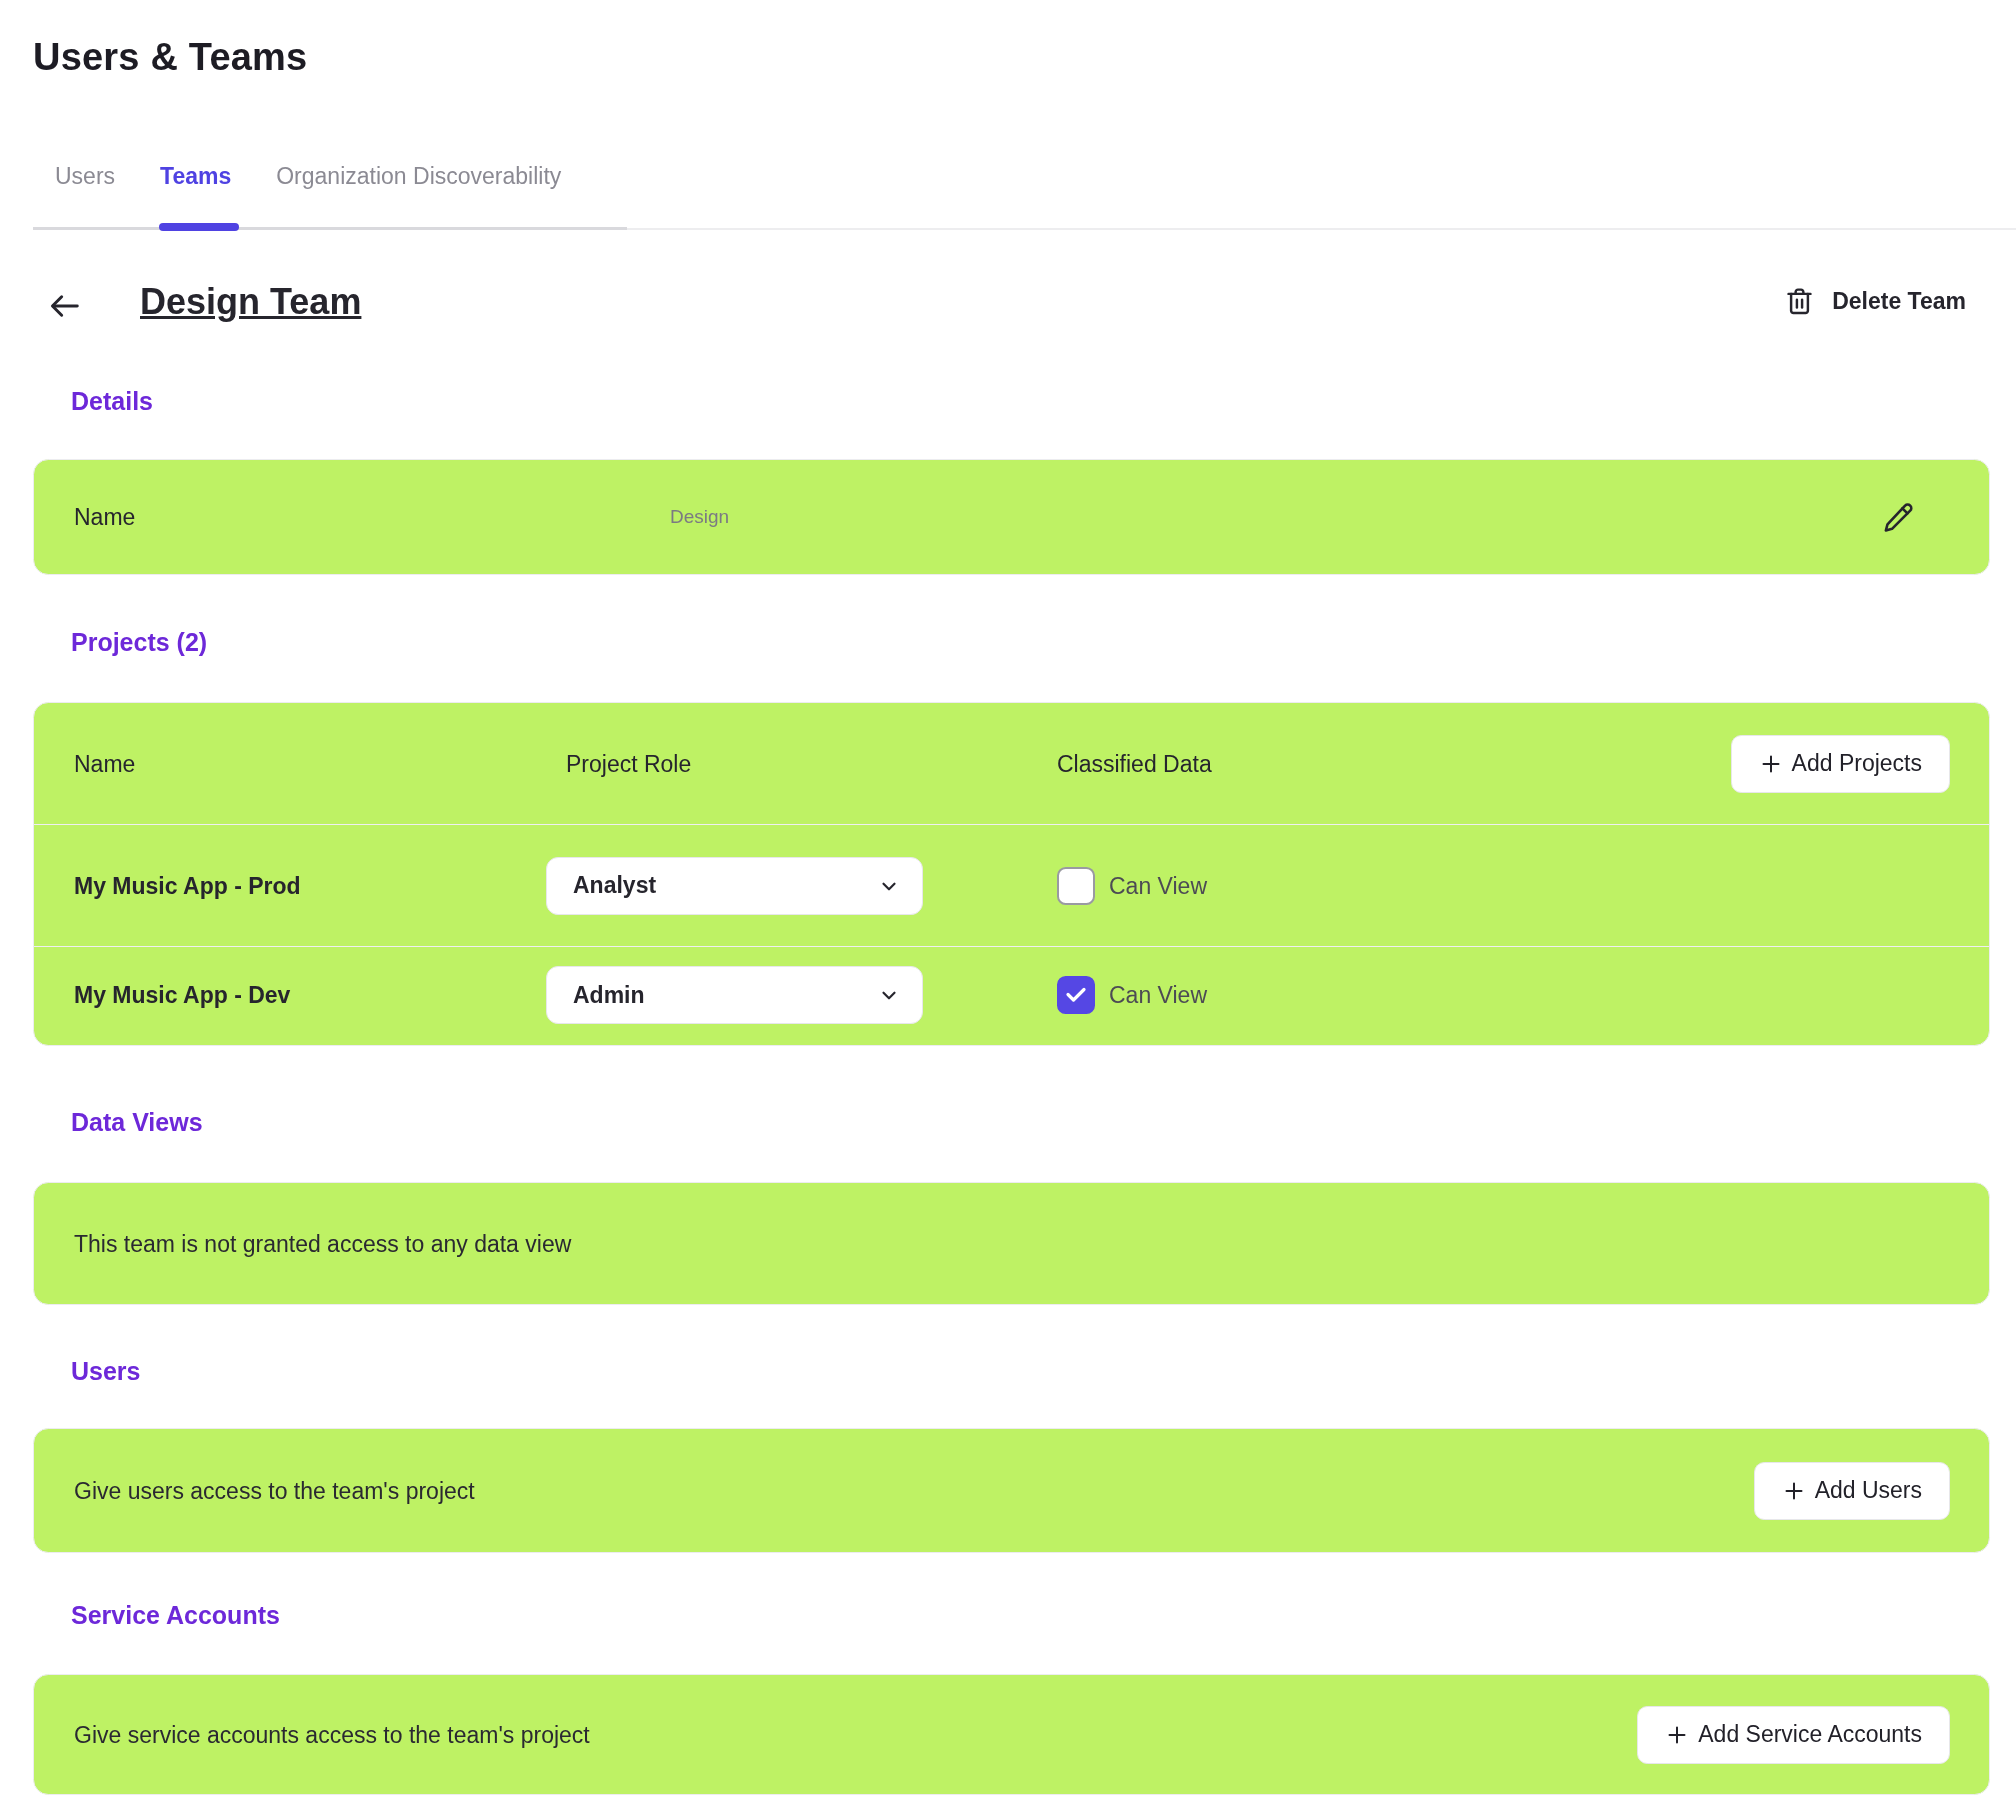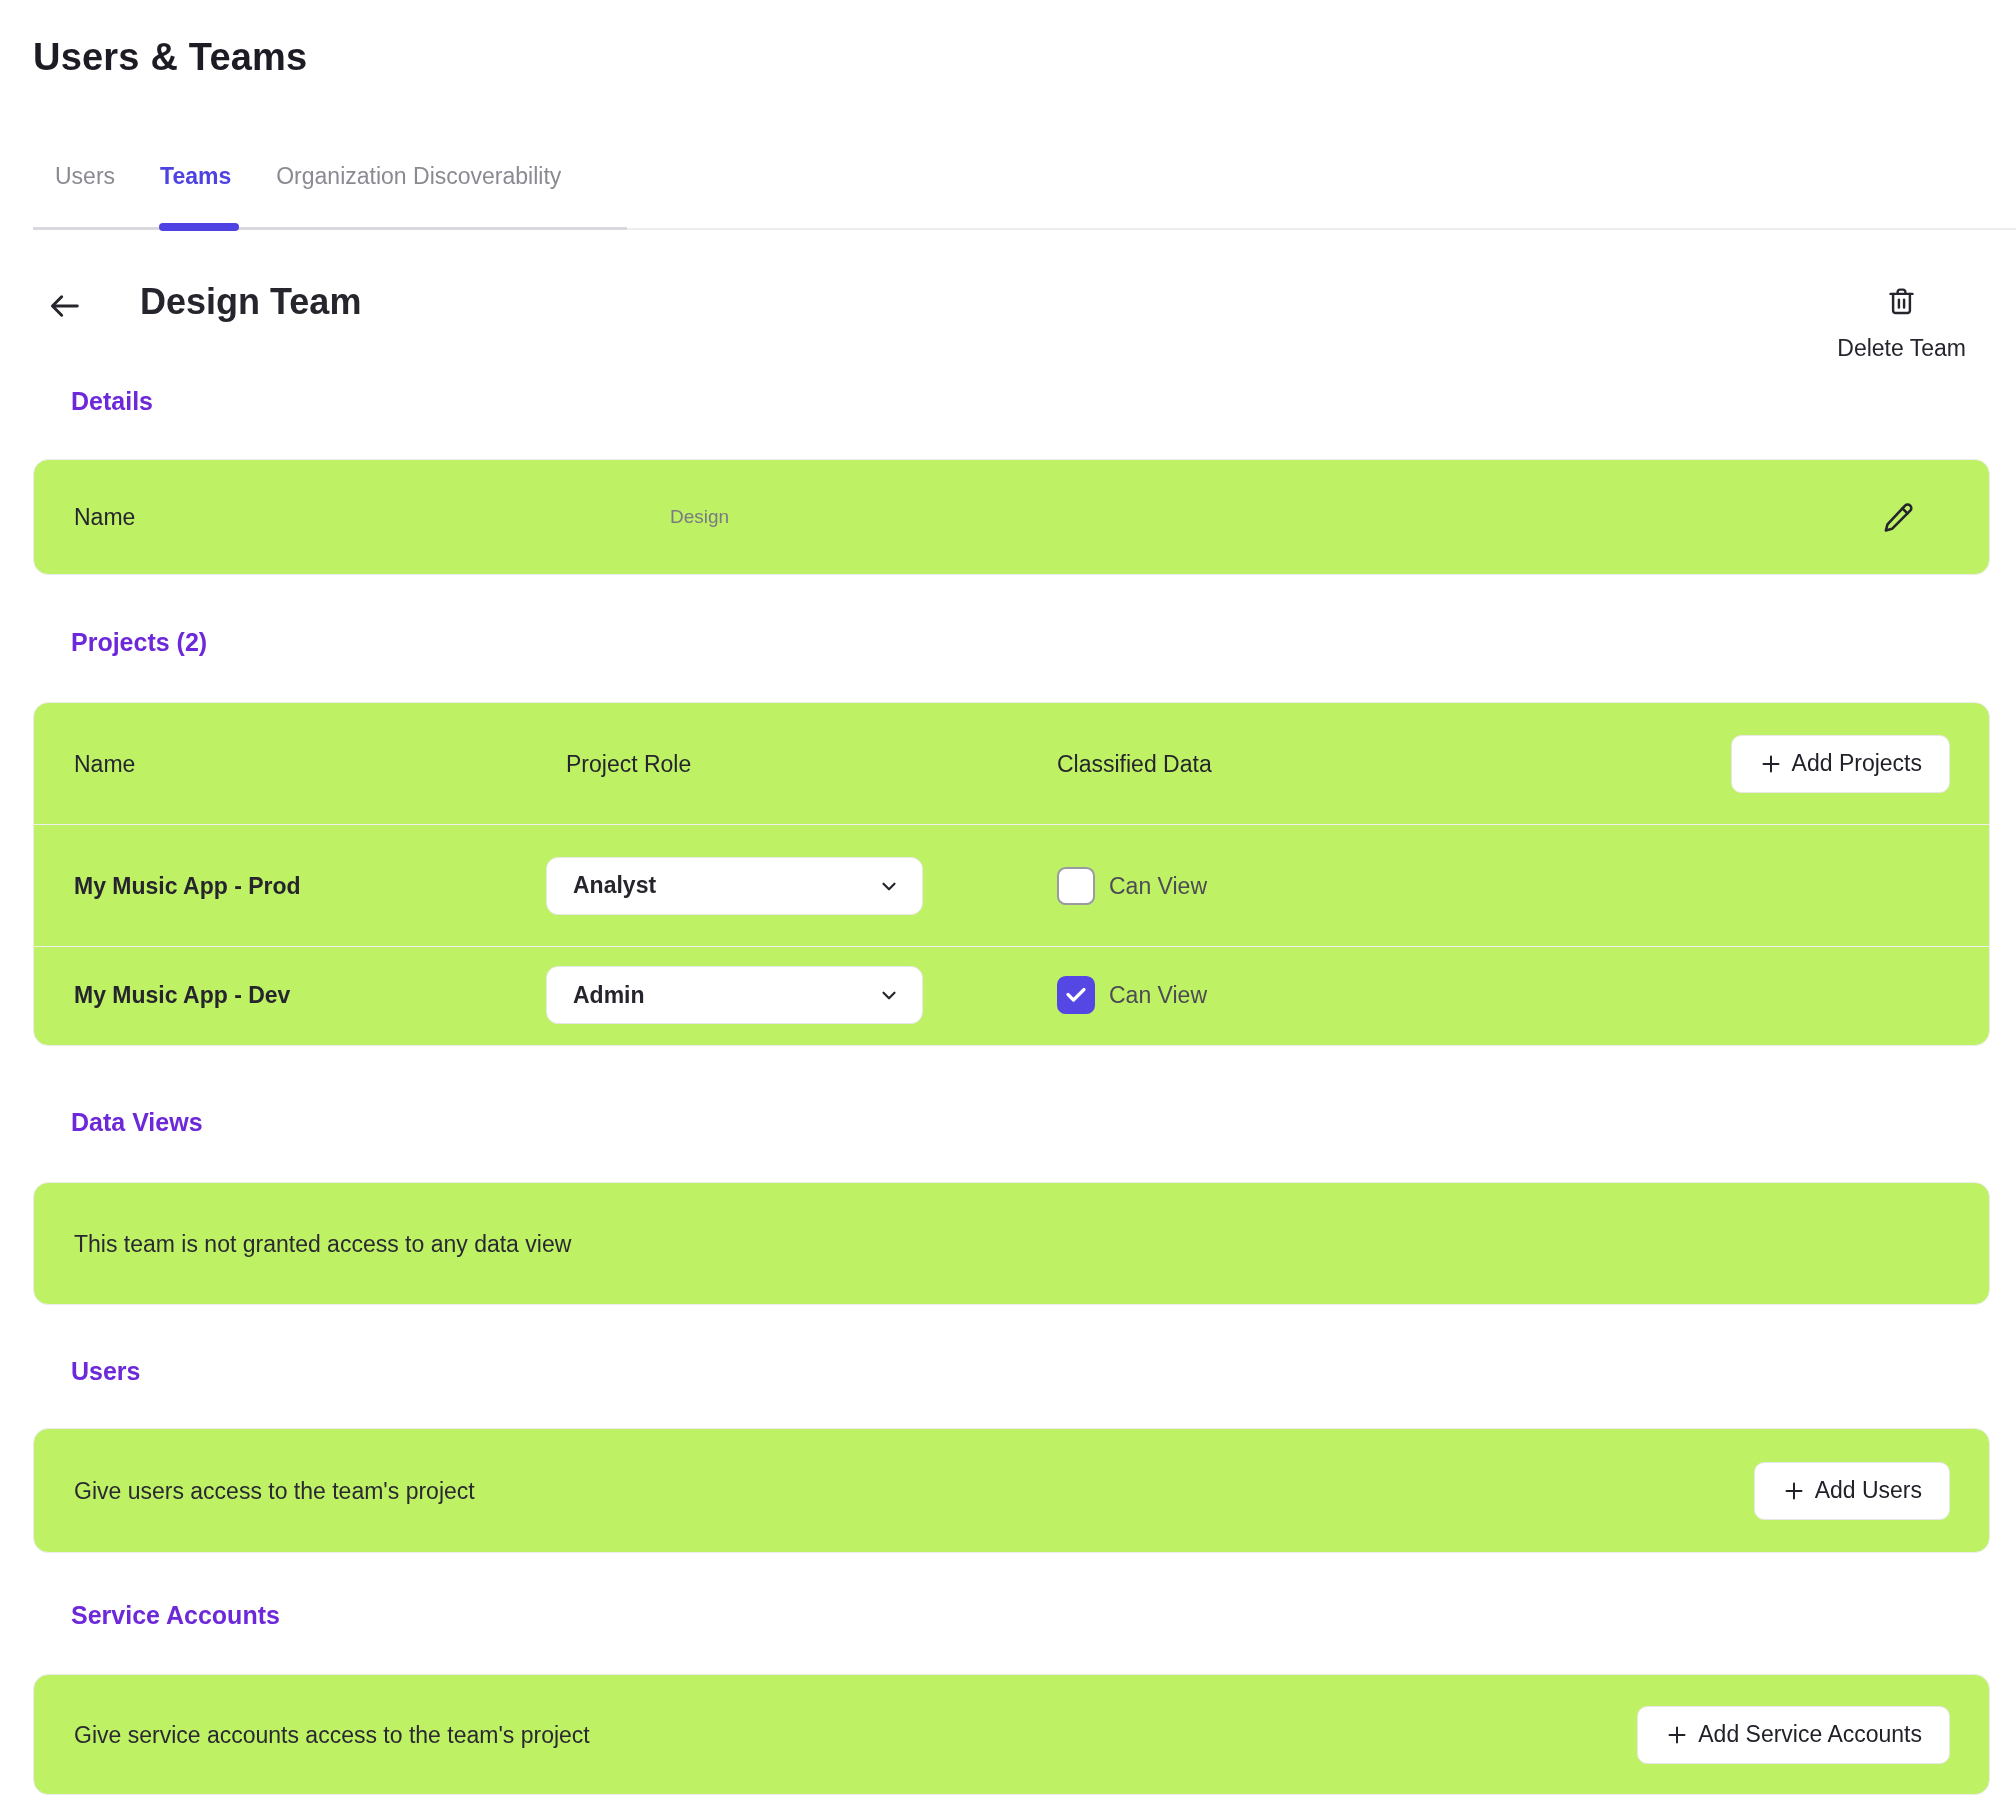--- a/index.html
+++ b/index.html
@@ -12,22 +12,22 @@
   .tabs-row{position:absolute;left:55px;top:157px;height:38px;display:flex;gap:45px;align-items:center;font-size:23px;}
   .tab{color:#8B8A93;cursor:pointer;white-space:nowrap;font-weight:500;}
   .tab.active{color:#4F42E2;font-weight:600;text-align:right;}
   .tab-underline{position:absolute;left:159px;top:223px;width:80px;height:7.7px;border-radius:4.3px;background:#4F42E2;z-index:3;}
   .tabs-border-dark{position:absolute;left:33px;top:227px;width:594px;height:2.6px;background:#D9D9DD;z-index:2;}
   .tabs-border-light{position:absolute;left:33px;top:228px;width:1984px;height:1.7px;background:#EDEDEF;z-index:1;}
 
   
   .team-header{position:absolute;left:0;top:279px;width:2017px;height:55px;}
   .back-btn{position:absolute;left:43px;top:6.8px;width:43px;height:41px;display:flex;align-items:center;justify-content:center;cursor:pointer;background:none;border:none;padding:0;}
-  .team-title{position:absolute;left:140px;top:1.7px;font-size:36px;font-weight:700;color:#26252D;}
-  .delete-group{position:absolute;right:51px;top:5.1px;display:flex;align-items:center;gap:17px;cursor:pointer;font-size:23px;font-weight:400;color:#26252D;flex-direction:column;}
+  .team-title{position:absolute;left:140px;top:1.7px;font-size:36px;font-weight:700;color:#26252D;text-decoration:underline;}
+  .delete-group{position:absolute;right:51px;top:5.1px;display:flex;align-items:center;gap:17px;cursor:pointer;font-size:23px;font-weight:700;color:#26252D;}
 
   
   .section-heading{position:absolute;left:33px;font-size:25px;font-weight:700;color:#6d28d9;margin-left:38px;}
   .card{position:absolute;left:33px;width:1957px;background:#bef264;border:1.7px solid #ECECEF;border-radius:15.4px;box-sizing:border-box;}
 
   .details-card{top:459px;height:116px;}
   .row-label{position:absolute;left:40px;top:50%;transform:translateY(-50%);font-size:23px;font-weight:500;color:#26252D;}
   .row-value{position:absolute;left:636px;top:50%;transform:translateY(-50%);font-size:19px;color:#7B7A83;}
   .pencil-btn{position:absolute;right:72px;top:50%;transform:translateY(-50%);width:38px;height:38px;display:flex;align-items:center;justify-content:center;cursor:pointer;background:none;border:none;padding:0;}
 

